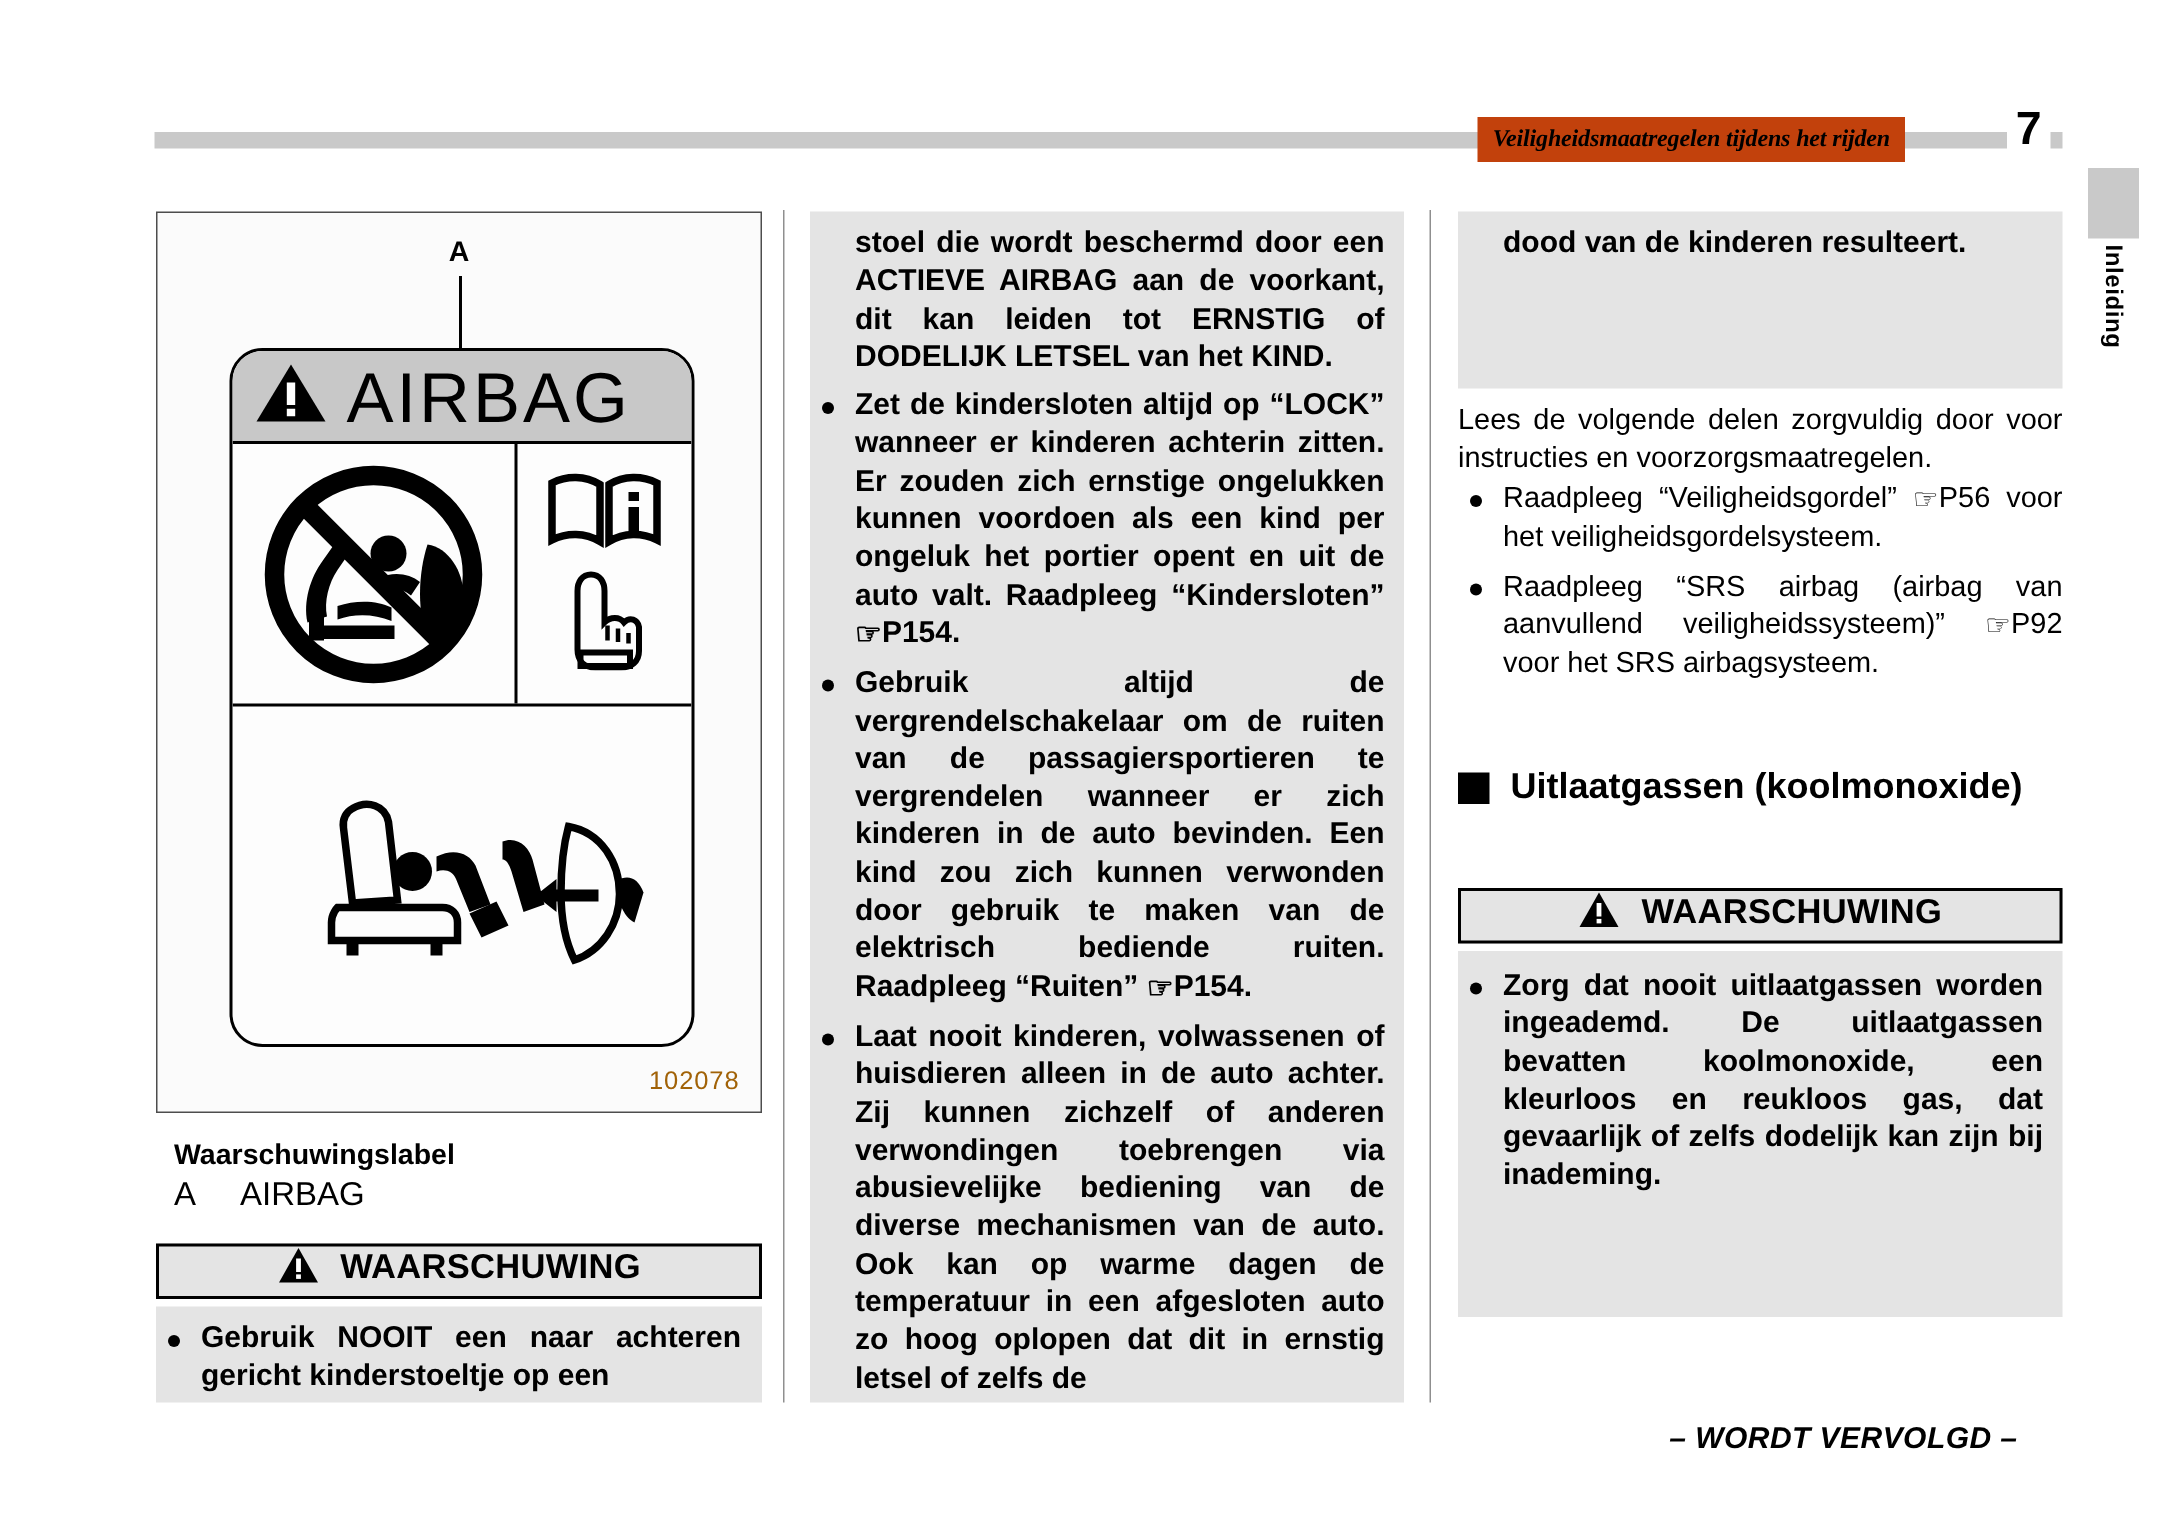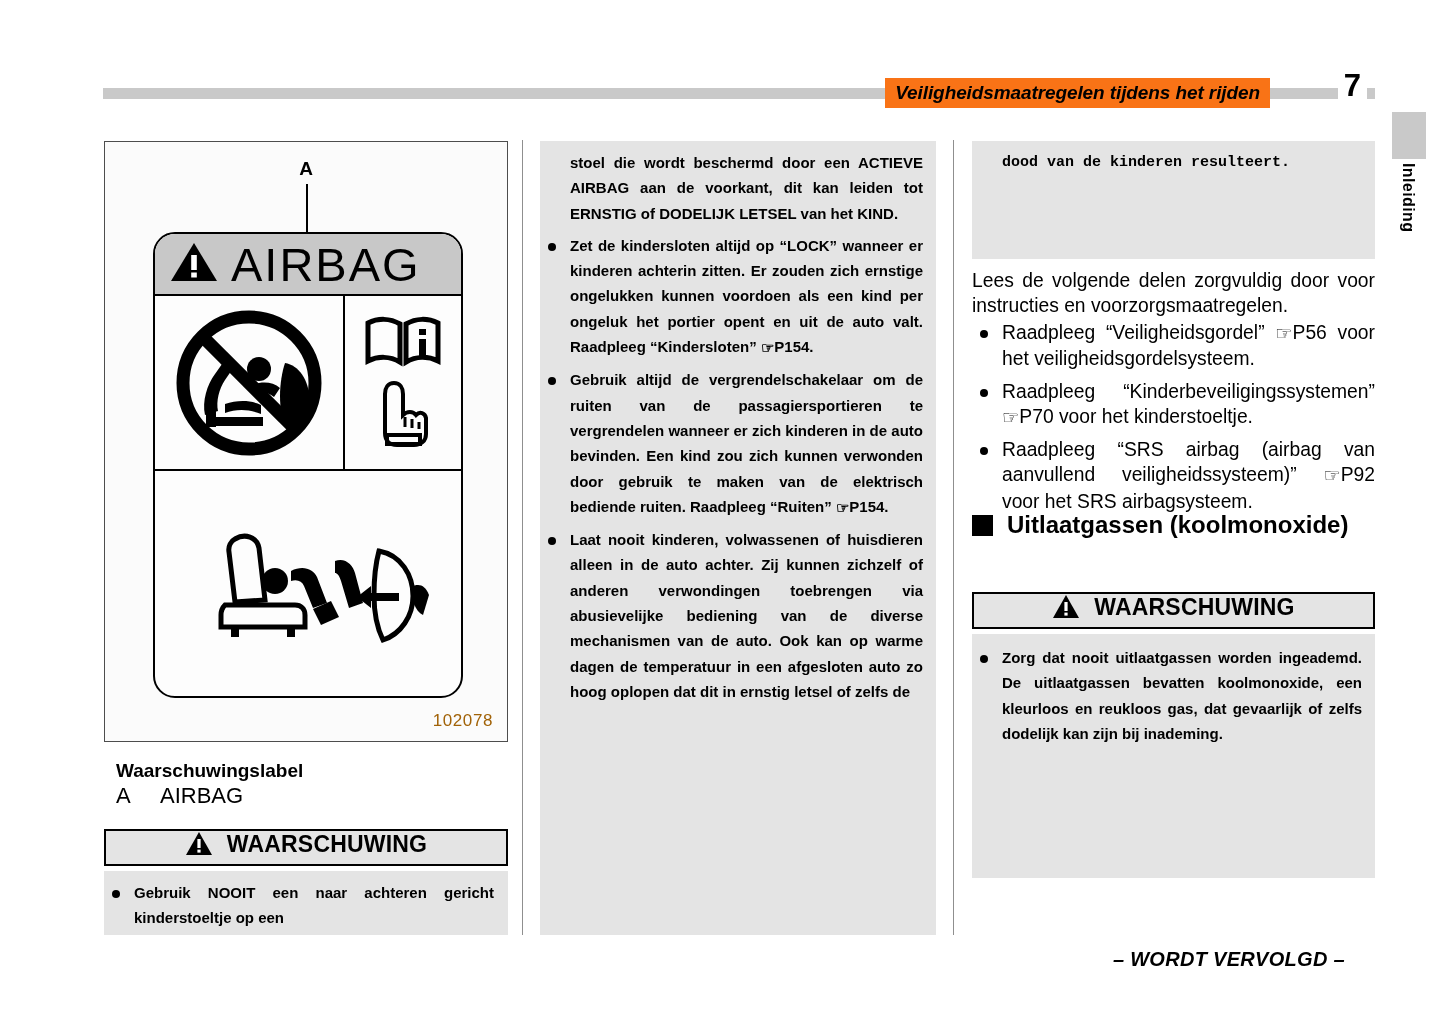--- a/index.html
+++ b/index.html
@@ -22,28 +22,29 @@
     left: 103px;
     top: 88px;
     width: 1272px;
     height: 11px;
     background: #c9c9c9;
   }
   #header-title {
     position: absolute;
     right: 175px;
     top: 78px;
-    font-size: 19px;
+    font-size: 16px;
     font-weight: bold;
     font-style: italic;
     letter-spacing: -0.1px;
-    background: #f97316;
+    background: #c2410c;
     padding: 0 10px 0 10px;
     white-space: nowrap;
     line-height: 30px;
+    font-family: Liberation Serif, serif;
   }
   #page-number {
     position: absolute;
     right: 78px;
     top: 66px;
     font-size: 31px;
     font-weight: bold;
     background: #ffffff;
     padding: 0 6px;
     line-height: 40px;
@@ -126,21 +127,21 @@
     top: 10px;
     width: 8px;
     height: 8px;
     border-radius: 50%;
     background: #000;
   }
   li.nobullet { padding-left: 30px; }
   li.nobullet::before { display: none; }
 
   .bold-body {
-    font-size: 15px;
+    font-size: 20px;
     font-weight: bold;
     line-height: 25.3px;
     text-align: justify;
   }
   .reg-body {
     font-size: 19.3px;
     font-weight: normal;
     line-height: 25.3px;
     text-align: justify;
   }
@@ -287,21 +288,20 @@
   
   #col3-box1 {
     position: absolute;
     left: 972px;
     top: 141px;
     width: 403px;
     height: 118px;
     padding: 9px 13px 0 0;
     box-sizing: border-box;
     overflow: hidden;
-    font-family: Liberation Mono, monospace;
   }
   #col3-intro {
     position: absolute;
     left: 972px;
     top: 268px;
     width: 403px;
     font-size: 19.3px;
     line-height: 25.3px;
     text-align: justify;
   }
@@ -504,25 +504,20 @@
 <div id="col3-intro">Lees de volgende delen zorgvuldig door voor instructies en voorzorgsmaatregelen.</div>
 
 <div id="col3-list">
   <ul class="bullets reg-body">
     <li>
       <span>Raadpleeg “Veiligheidsgordel”</span>
       <span class="hand">☞</span><span>P56</span>
       <span>voor het veiligheidsgordelsysteem.</span>
     </li>
     <li>
-      <span>Raadpleeg “Kinderbeveiligingssystemen”</span>
-      <span class="hand">☞</span><span>P70</span>
-      <span>voor het kinderstoeltje.</span>
-    </li>
-    <li>
       <span>Raadpleeg “SRS airbag (airbag van aanvullend veiligheidssysteem)”</span>
       <span class="hand">☞</span><span>P92</span>
       <span>voor het SRS airbagsysteem.</span>
     </li>
   </ul>
 </div>
 
 <div id="col3-heading">
   <span class="sqmark"></span>
   <span>Uitlaatgassen (koolmonoxide)</span>

